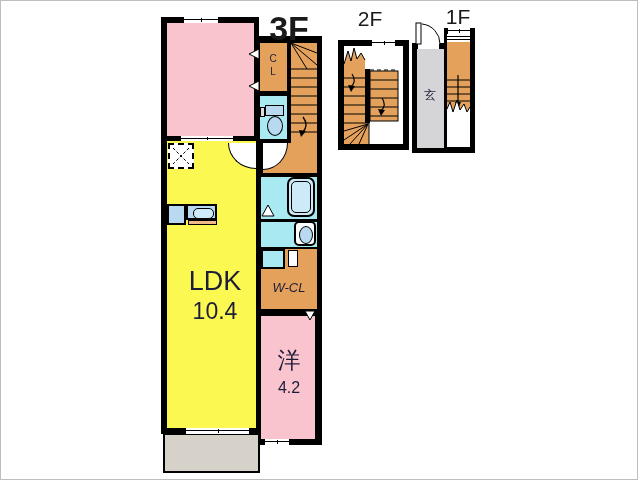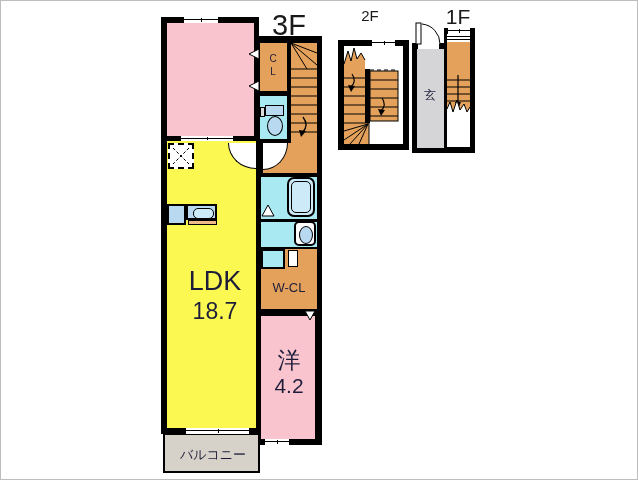--- a/index.html
+++ b/index.html
@@ -25,21 +25,20 @@
 </style>
 </head>
 <body>
 
 <div id="plan">
 
   <div class="wallblock" style="left:160px;top:16px;width:98px;height:417px;"></div>
   <div class="wallblock" style="left:252px;top:35px;width:69px;height:409px;"></div>
 
   <div class="room" style="left:162px;top:432px;width:97px;height:40px;background:var(--balcony-gray,#d6d2ca);border:2px solid #000;box-sizing:border-box;"></div>
-  <div class="lbl" style="left:167px;top:447px;width:90px;font-size:13px;">バルコニー</div>
 
   <div class="room" style="left:166px;top:22px;width:87px;height:113px;background:var(--pink,#f9c4ce);"></div>
   <div class="room" style="left:259px;top:42px;width:27px;height:48px;background:var(--orange,#e3a15c);"></div>
   <div class="room" style="left:259px;top:95px;width:27px;height:43px;background:var(--cyan,#a9e9f2);"></div>
 
   <div class="room" style="left:290px;top:42px;width:26px;height:130px;background:var(--orange,#e3a15c);">
     <svg width="26" height="130" viewBox="0 0 26 130" style="position:absolute;left:0;top:0;">
       <line x1="0" y1="0" x2="26" y2="10" stroke="#000"></line>
       <line x1="0" y1="0" x2="26" y2="22" stroke="#000"></line>
       <line x1="0" y1="0" x2="16" y2="26" stroke="#000"></line>
@@ -109,34 +108,34 @@
 
   <svg class="abs" width="12" height="46" viewBox="0 0 12 46" style="left:246px;top:46px;">
     <polygon points="12,2 12,12 2,7" fill="#fff" stroke="#000"></polygon>
     <polygon points="12,34 12,44 2,39" fill="#fff" stroke="#000"></polygon>
   </svg>
 
   <svg class="abs" width="12" height="12" viewBox="0 0 12 12" style="left:303px;top:309px;">
     <polygon points="1,1 11,1 6,10" fill="#fff" stroke="#000"></polygon>
   </svg>
 
-  <div class="flabel" style="left:266px;top:10px;width:44px;font-size:29px;">3F</div>
+  <div class="flabel" style="left:266px;top:10px;width:44px;font-size:34px;font-weight:bold;">3F</div>
   <div class="lbl" style="left:180px;top:266px;width:68px;font-size:27px;text-align:center;">
     <span>LDK</span><br>
-    <span style="font-size:23px;">18.7</span>
+    <span style="font-size:23px;">10.4</span>
   </div>
   <div class="lbl" style="left:264px;top:347px;width:48px;font-size:23px;">
     <span>洋</span><br>
-    <span style="font-size:21px;">4.2</span>
+    <span style="font-size:16px;">4.2</span>
   </div>
   <div class="lbl" style="left:259px;top:51px;width:26px;font-size:10px;line-height:1.3;">
     <span>C</span><br>
     <span>L</span>
   </div>
-  <div class="lbl" style="left:258px;top:280px;width:60px;font-size:13px;">W-CL</div>
+  <div class="lbl" style="left:258px;top:280px;width:60px;font-size:13px;font-style:italic;">W-CL</div>
 
   <div class="wallblock" style="left:337px;top:39px;width:71px;height:110px;"></div>
   <div class="abs" style="left:343px;top:45px;width:59px;height:98px;background:#fff;">
     <svg width="59" height="98" viewBox="0 0 59 98">
 
       <polygon points="0,18 4,5 7,15 10,2 13,13 17,7 21,14 21,77 0,77" fill="var(--orange,#e3a15c)"></polygon>
       <polyline points="0,18 4,5 7,15 10,2 13,13 17,7 21,14" fill="none" stroke="#000"></polyline>
       <line x1="0" y1="32" x2="21" y2="32" stroke="#000"></line>
       <line x1="0" y1="41" x2="21" y2="41" stroke="#000"></line>
       <line x1="0" y1="50" x2="21" y2="50" stroke="#000"></line>
@@ -165,21 +164,21 @@
         <path d="M8 28 q5 7 -1 13" fill="none" stroke="#000" stroke-width="1.2"></path>
         <polygon points="4,39 11,40 7,46" fill="#000"></polygon>
       </g>
       <g>
         <path d="M38 52 q5 7 -1 13" fill="none" stroke="#000" stroke-width="1.2"></path>
         <polygon points="34,63 41,64 37,70" fill="#000"></polygon>
       </g>
     </svg>
   </div>
   <div class="win-h" style="left:371px;top:39px;width:23px;height:6px;"></div>
-  <div class="flabel" style="left:352px;top:7px;width:34px;font-size:15px;">2F</div>
+  <div class="flabel" style="left:352px;top:7px;width:34px;font-size:21px;">2F</div>
 
   <div class="wallblock" style="left:443px;top:27px;width:31px;height:125px;"></div>
   <div class="wallblock" style="left:411px;top:42px;width:32px;height:110px;"></div>
   <div class="room" style="left:416px;top:48px;width:27px;height:99px;background:var(--genkan-gray,#d5d5d7);"></div>
   <div class="shelf" style="left:446px;top:33px;width:23px;height:8px;"></div>
   <div class="room" style="left:446px;top:41px;width:23px;height:31px;background:var(--orange,#e3a15c);"></div>
   <div class="abs" style="left:446px;top:72px;width:23px;height:52px;">
     <svg width="23" height="52" viewBox="0 0 23 52">
       <rect x="0" y="0" width="23" height="40" fill="var(--orange,#e3a15c)"></rect>
       <line x1="0" y1="7" x2="23" y2="7" stroke="#000"></line>

